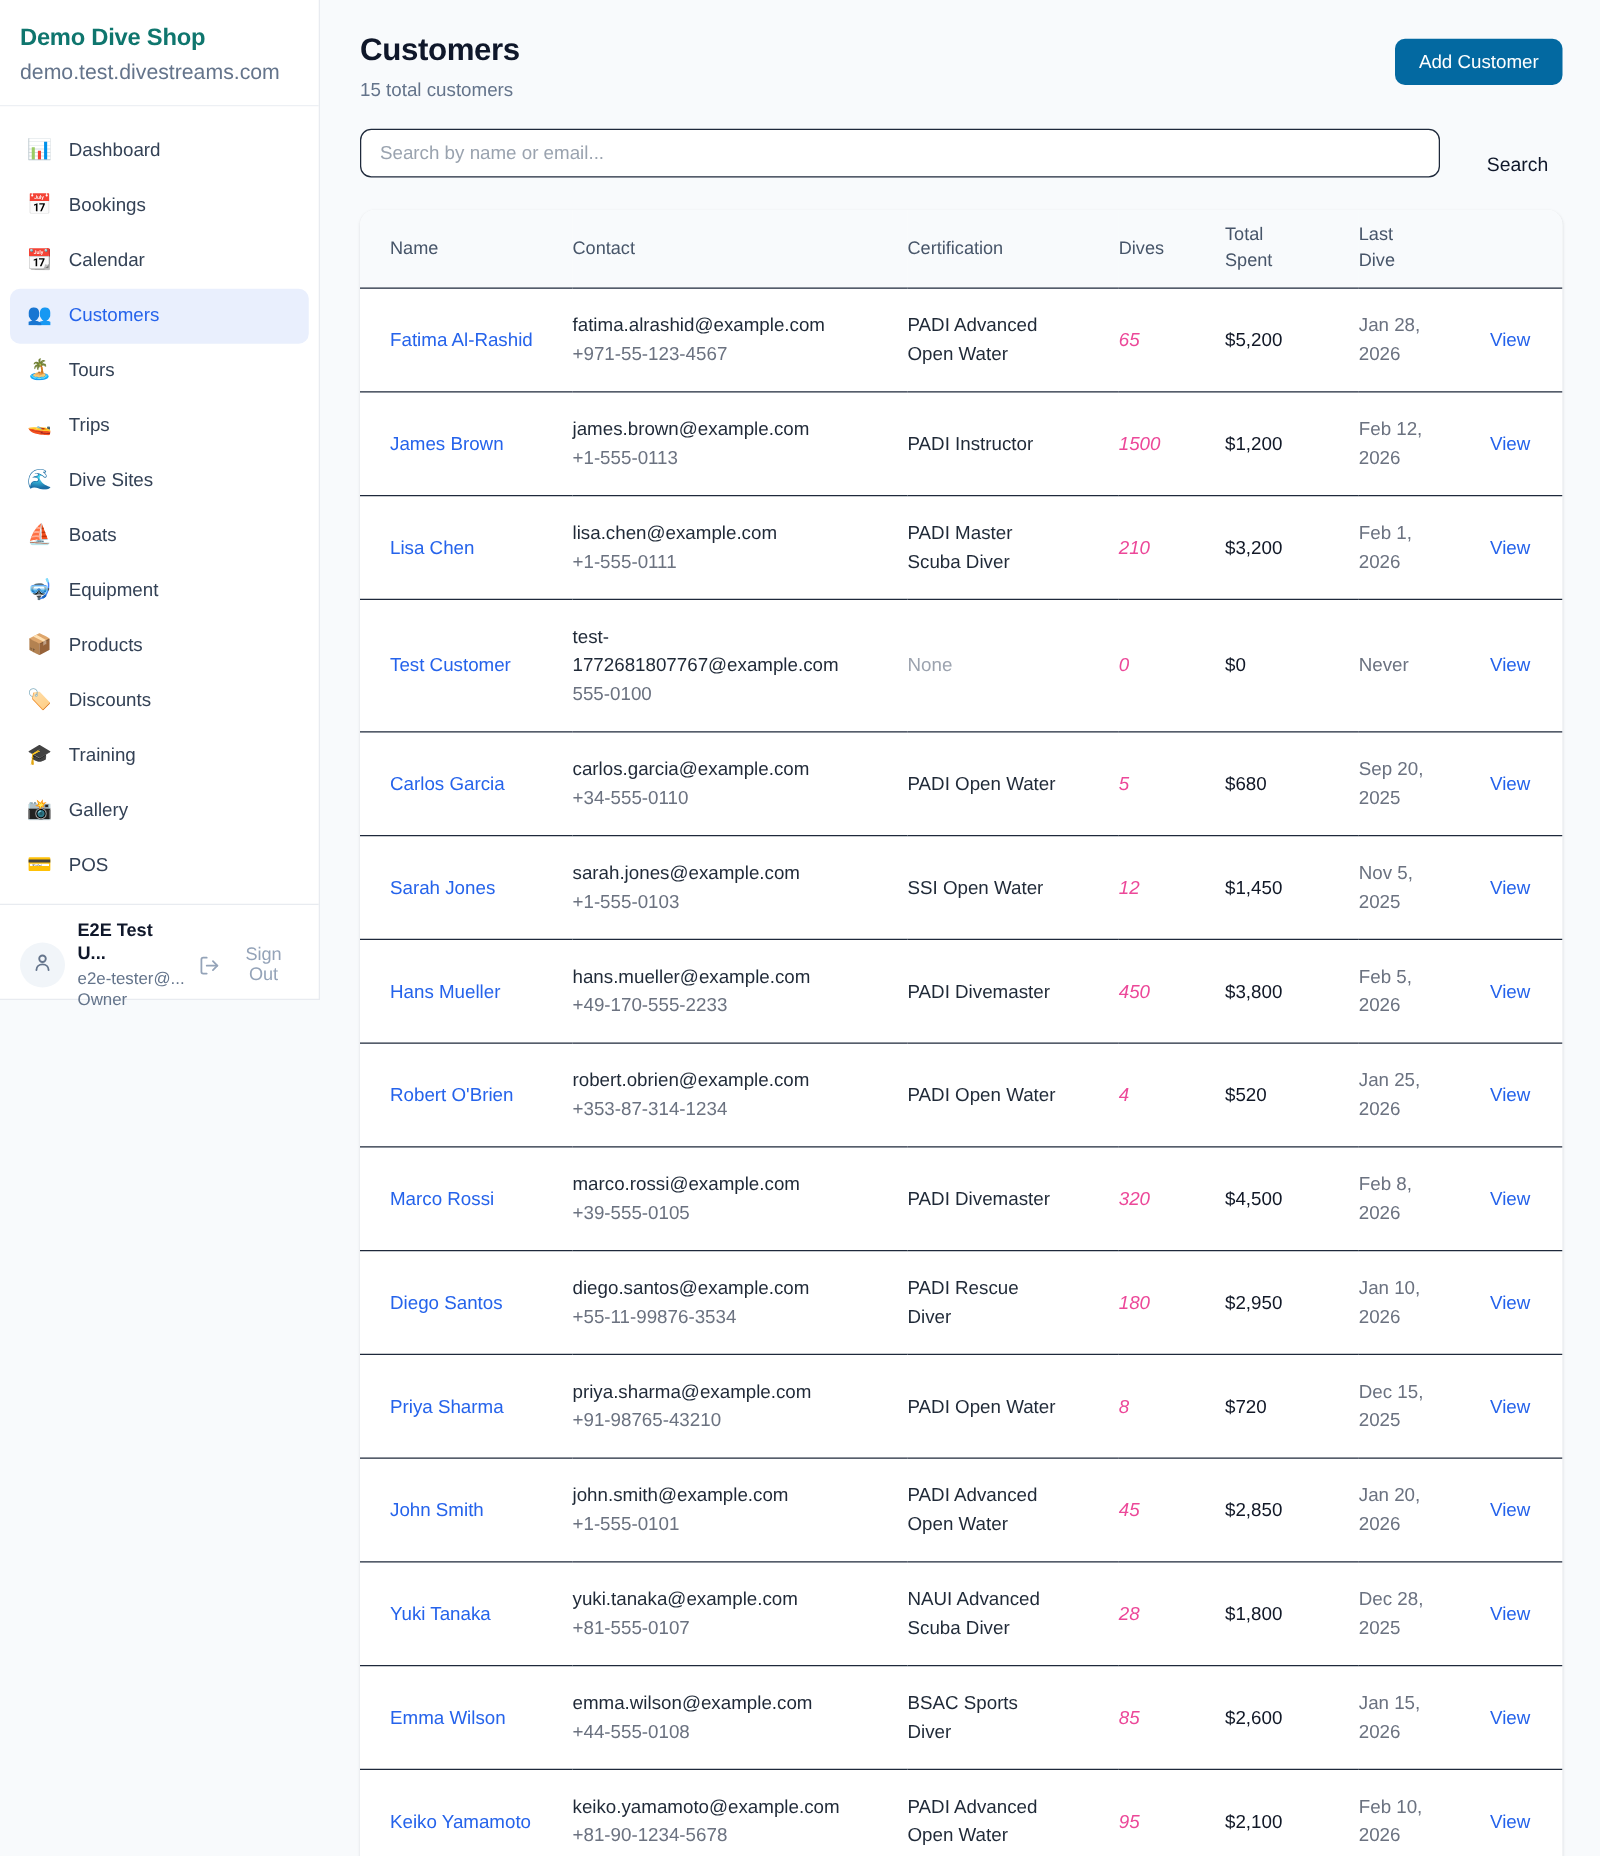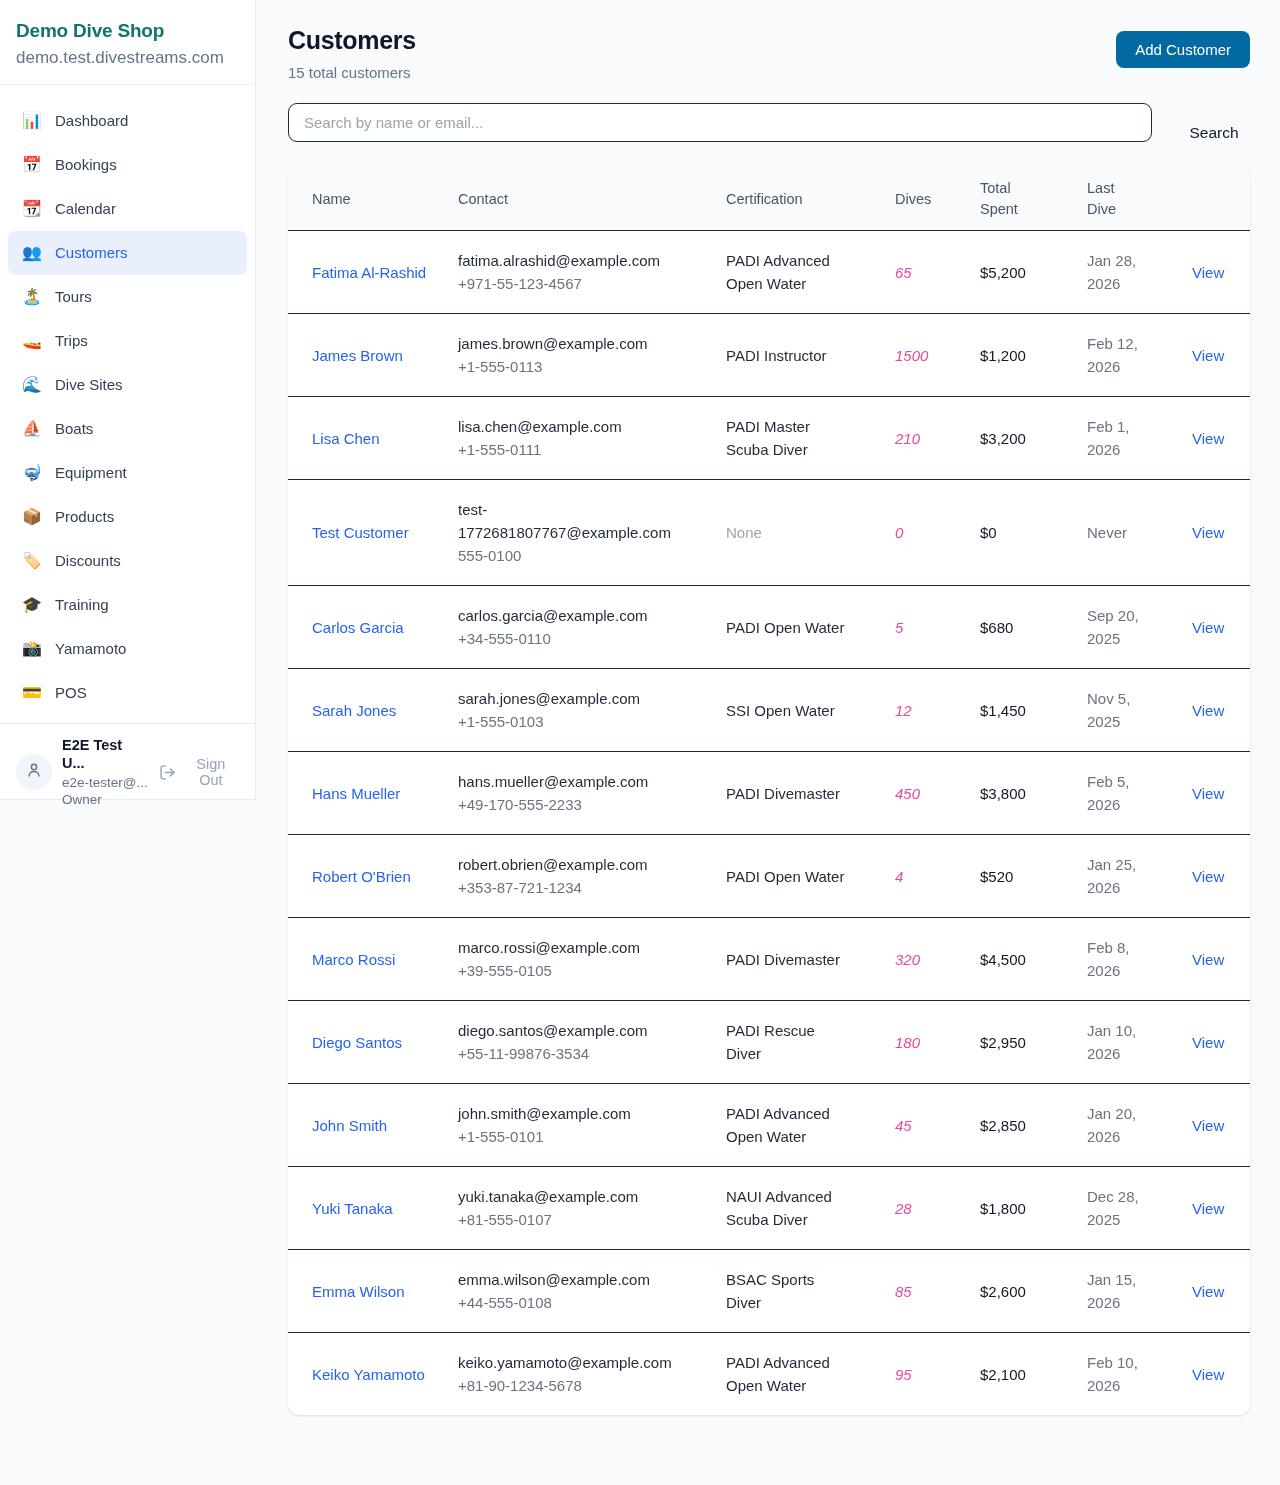--- a/index.html
+++ b/index.html
@@ -157,21 +157,21 @@
         <div class="nav-item">
     <span class="nav-icon">🏷️</span>
     <span class="nav-label">Discounts</span>
   </div>
         <div class="nav-item">
     <span class="nav-icon">🎓</span>
     <span class="nav-label">Training</span>
   </div>
         <div class="nav-item">
     <span class="nav-icon">📸</span>
-    <span class="nav-label">Yamamoto</span>
+    <span class="nav-label">Gallery</span>
   </div>
         <div class="nav-item">
     <span class="nav-icon">💳</span>
     <span class="nav-label">POS</span>
   </div>
       </nav>
 
     <div class="user-section">
       <div class="avatar">
         <span>
@@ -347,21 +347,21 @@
     <td class="cell-view">
       <a href="#" class="view-link">View</a>
     </td>
   </tr>
             <tr>
     <td class="cell-name">
       <a href="#" class="name-link">Robert O'Brien</a>
     </td>
     <td class="cell-contact">
       <div class="email">robert.obrien@example.com</div>
-      <div class="phone">+353-87-721-1234</div>
+      <div class="phone">+353-87-314-1234</div>
     </td>
     <td class="cell-cert">PADI Open Water</td>
     <td class="cell-dives">4</td>
     <td class="cell-spent">$520</td>
     <td class="cell-last">Jan 25, 2026</td>
     <td class="cell-view">
       <a href="#" class="view-link">View</a>
     </td>
   </tr>
             <tr>
@@ -385,20 +385,36 @@
       <a href="#" class="name-link">Diego Santos</a>
     </td>
     <td class="cell-contact">
       <div class="email">diego.santos@example.com</div>
       <div class="phone">+55-11-99876-3534</div>
     </td>
     <td class="cell-cert">PADI Rescue Diver</td>
     <td class="cell-dives">180</td>
     <td class="cell-spent">$2,950</td>
     <td class="cell-last">Jan 10, 2026</td>
+    <td class="cell-view">
+      <a href="#" class="view-link">View</a>
+    </td>
+  </tr>
+            <tr>
+    <td class="cell-name">
+      <a href="#" class="name-link">Priya Sharma</a>
+    </td>
+    <td class="cell-contact">
+      <div class="email">priya.sharma@example.com</div>
+      <div class="phone">+91-98765-43210</div>
+    </td>
+    <td class="cell-cert">PADI Open Water</td>
+    <td class="cell-dives">8</td>
+    <td class="cell-spent">$720</td>
+    <td class="cell-last">Dec 15, 2025</td>
     <td class="cell-view">
       <a href="#" class="view-link">View</a>
     </td>
   </tr>
             <tr>
     <td class="cell-name">
       <a href="#" class="name-link">John Smith</a>
     </td>
     <td class="cell-contact">
       <div class="email">john.smith@example.com</div>

